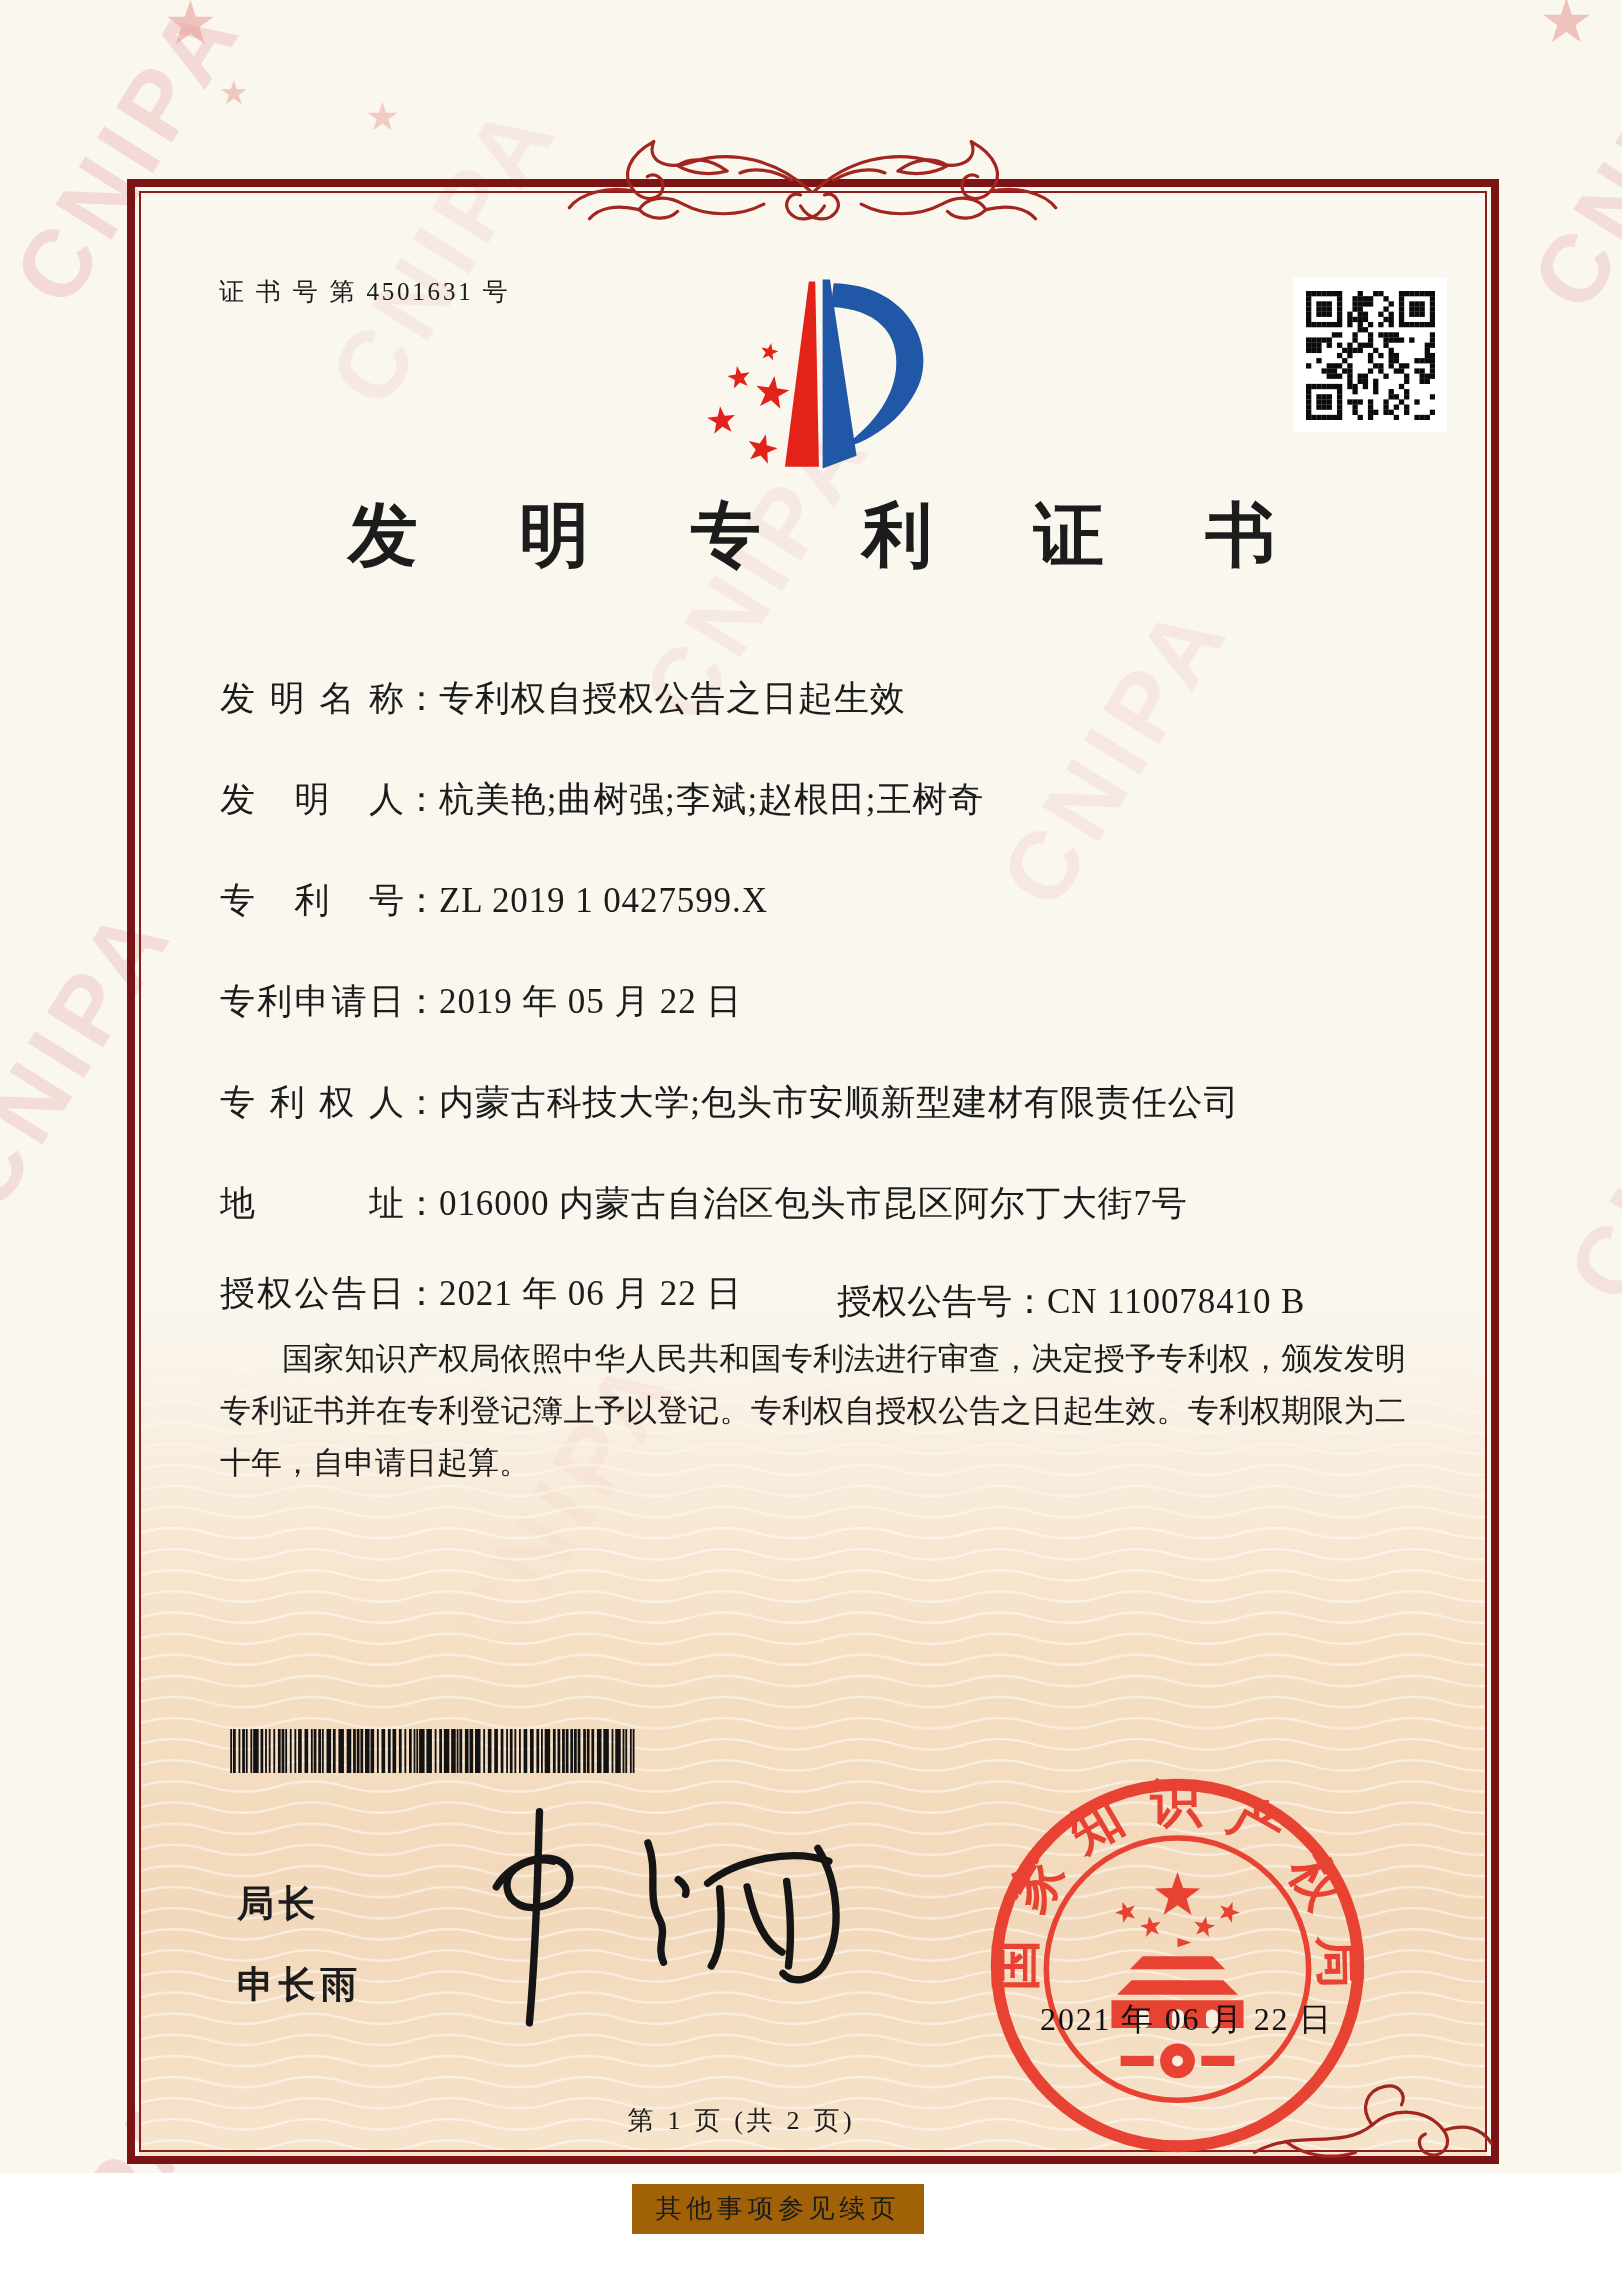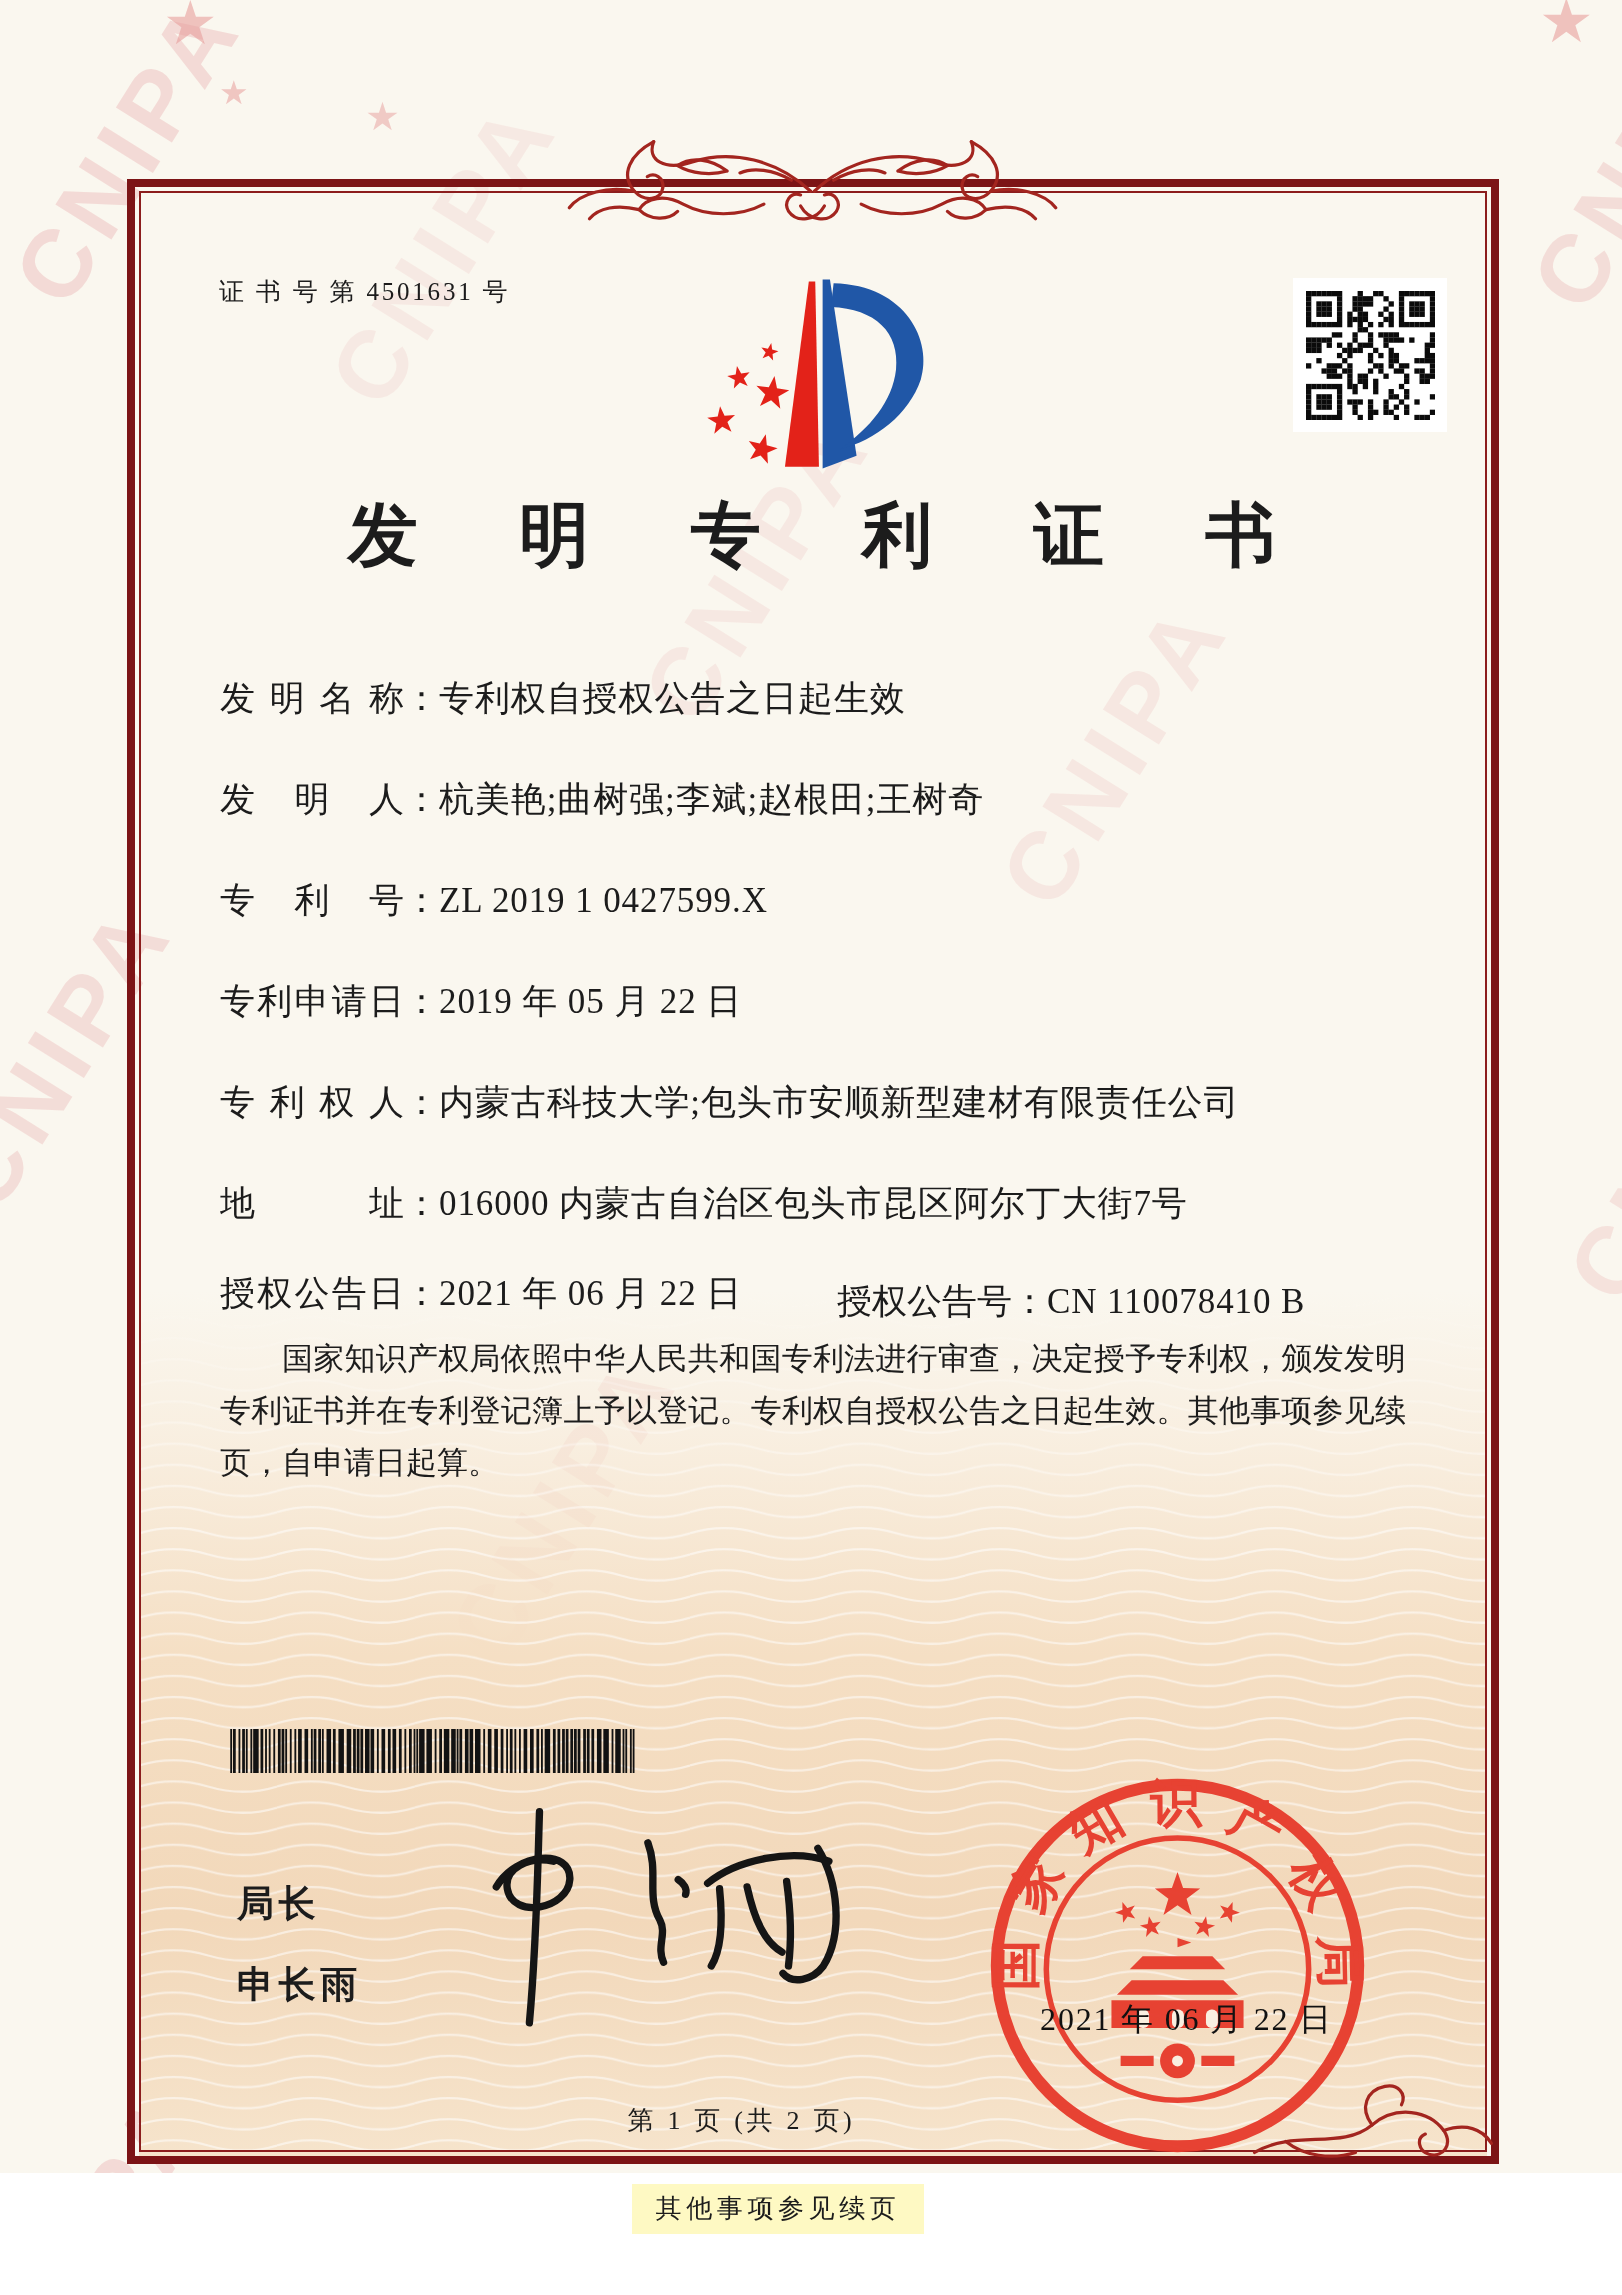--- a/index.html
+++ b/index.html
@@ -28,21 +28,21 @@
   .flabel{display:inline-block;width:184px;text-align:justify;text-align-last:justify;vertical-align:top;}
   .fvalue{letter-spacing:0.9px;}
   .paras{left:220px;top:1333px;width:1186px;font-size:31px;line-height:52px;
          text-align:justify;z-index:5;}
   .paras p{margin:0;text-indent:2em;}
   .signer{position:absolute;left:237px;font-size:37px;font-weight:600;z-index:5;
           font-family:"Liberation Sans","DejaVu Sans",sans-serif;letter-spacing:4.6px;}
   .pageinfo{left:-70px;top:2103px;width:1623px;text-align:center;font-size:26px;
             letter-spacing:3.7px;z-index:5;}
   .footnote{left:551px;top:2184px;width:454px;text-align:center;z-index:5;}
-  .footnote span{display:inline-block;background:#fef9c3;padding:7.3px 24px;font-size:26px;
+  .footnote span{display:inline-block;background:#a16207;padding:7.3px 24px;font-size:26px;
                  letter-spacing:4.6px;text-align:center;}
   .sealdate{left:1021px;top:1998px;width:331px;text-align:center;font-size:32px;
             letter-spacing:1.8px;z-index:7;color:#111;}
   svg{display:block;}
 </style>
 </head>
 <body>
 
 <div class="wm" style="left:-41px;top:96px;opacity:.55;">CNIPA</div>
 <div class="wm" style="left:275px;top:197px;opacity:.26;">CNIPA</div>
@@ -420,21 +420,21 @@
 </div>
 
 <div class="row" style="top:1270px;">
   <span class="flabel">授权公告日</span><span>：</span><span class="fvalue">2021 年 06 月 22 日</span>
   <span class="abs" style="left:617px;top:8px;">
     <span>授权公告号</span><span>：</span><span class="fvalue">CN 110078410 B</span>
   </span>
 </div>
 
 <div class="abs paras">
-  <p>国家知识产权局依照中华人民共和国专利法进行审查，决定授予专利权，颁发发明专利证书并在专利登记簿上予以登记。专利权自授权公告之日起生效。其他事项参见续页，自申请日起算。</p>
+  <p>国家知识产权局依照中华人民共和国专利法进行审查，决定授予专利权，颁发发明专利证书并在专利登记簿上予以登记。专利权自授权公告之日起生效。专利权期限为二十年，自申请日起算。</p>
 </div>
 
 <svg id="barcode" class="abs" style="left:230px;top:1729px;z-index:5;" width="413" height="44" viewBox="0 0 450 48">
     <rect x="0" y="0" width="2" height="48" fill="#121212"></rect>
     <rect x="3" y="0" width="3" height="48" fill="#121212"></rect>
     <rect x="9" y="0" width="2" height="48" fill="#121212"></rect>
     <rect x="13" y="0" width="3" height="48" fill="#121212"></rect>
     <rect x="17" y="0" width="2" height="48" fill="#121212"></rect>
     <rect x="22" y="0" width="2" height="48" fill="#121212"></rect>
     <rect x="25" y="0" width="6" height="48" fill="#121212"></rect>

